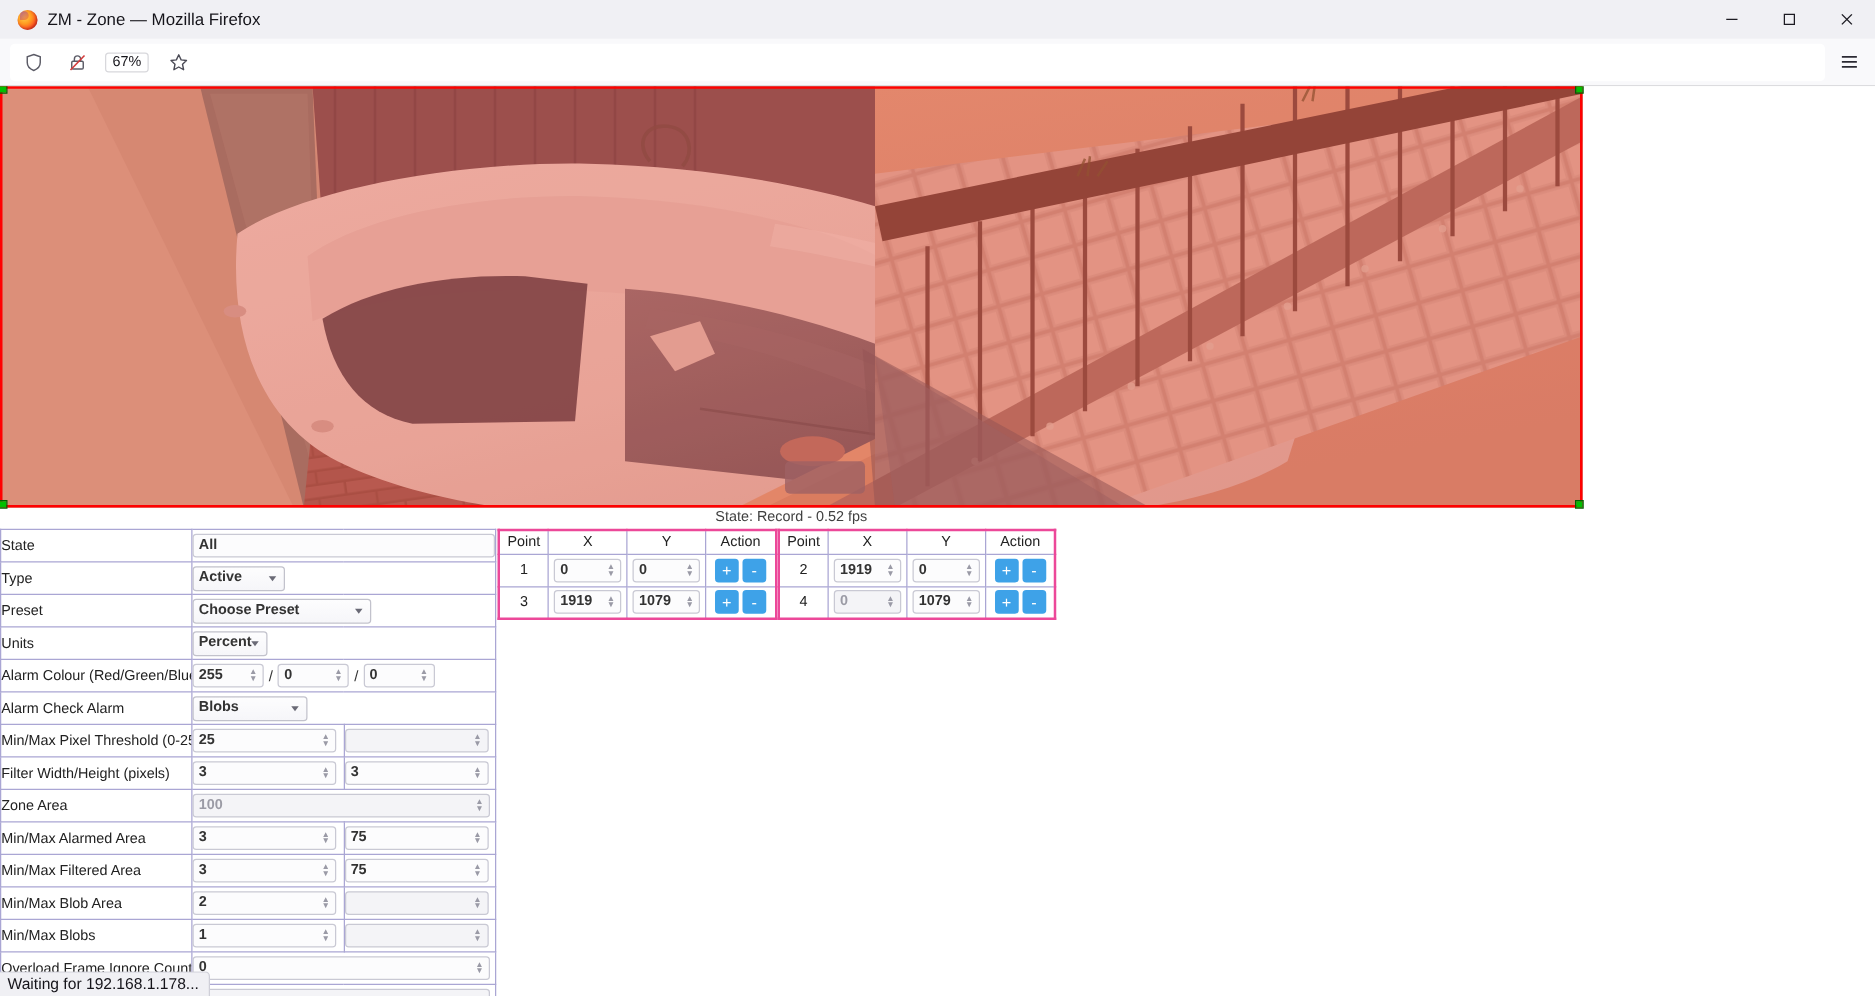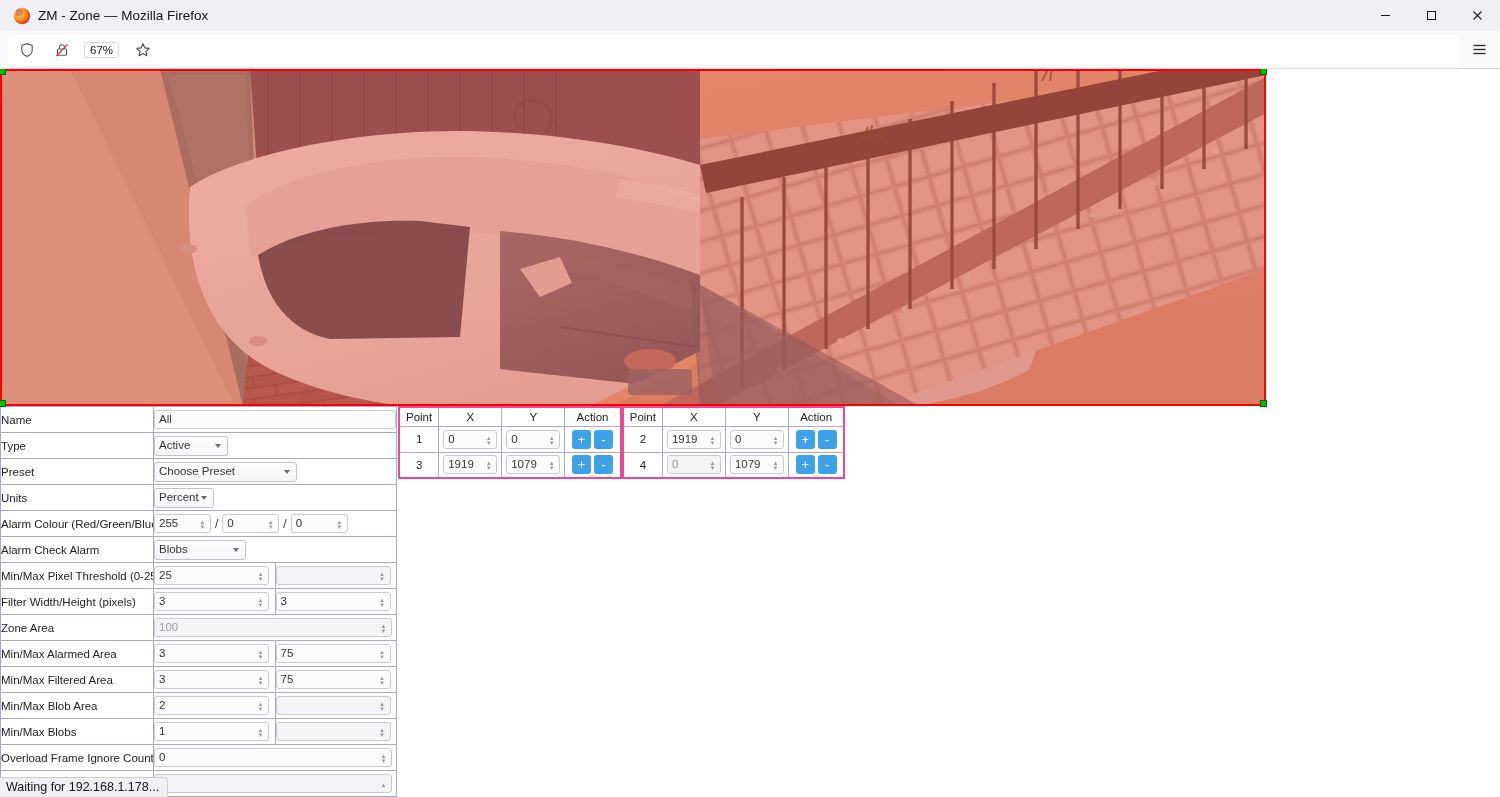--- a/index.html
+++ b/index.html
@@ -173,20 +173,21 @@
     font-size: 11.5px;
     color: #333;
     background: #fcfcfd;
     border: 1px solid #c9c9d4;
     border-radius: 3px;
     height: 19px;
     line-height: 17px;
     padding: 0 4px;
     display: inline-flex; align-items: center;
     vertical-align: middle;
+    font-weight: bold;
   }
   .txt { width: 100%; }
   .txt.wide { width: 100%; }
   .num { width: 57px; justify-content: flex-start; position: relative; padding-right: 16px; }
   .num.w120 { width: 115px; }
   .num.w240 { width: 238px; }
   .num.disabled, .txt.disabled { color: #9b9ba5; background: #f4f4f7; }
   .num .spin {
     position: absolute; right: 3px; top: 50%;
     transform: translateY(-50%);
@@ -516,27 +517,28 @@
         </svg>
       </div>
 
       <div class="zone-rect"></div>
       <div class="zone-handle zh-tl"></div>
       <div class="zone-handle zh-tr"></div>
       <div class="zone-handle zh-br"></div>
       <div class="zone-handle zh-bl"></div>
     </div>
 
+    <div class="state-line">State: Record - 0.52 fps</div>
 
     <div class="forms">
 
       <table class="settings zm">
         <tbody>
           <tr>
-            <td class="lbl">Name</td>
+            <td class="lbl">State</td>
             <td class="val" colspan="2">
               <span class="txt wide">All</span>
             </td>
           </tr>
 
           <tr>
             <td class="lbl">Type</td>
             <td class="val" colspan="2">
               <span class="sel type">Active</span>
             </td>

